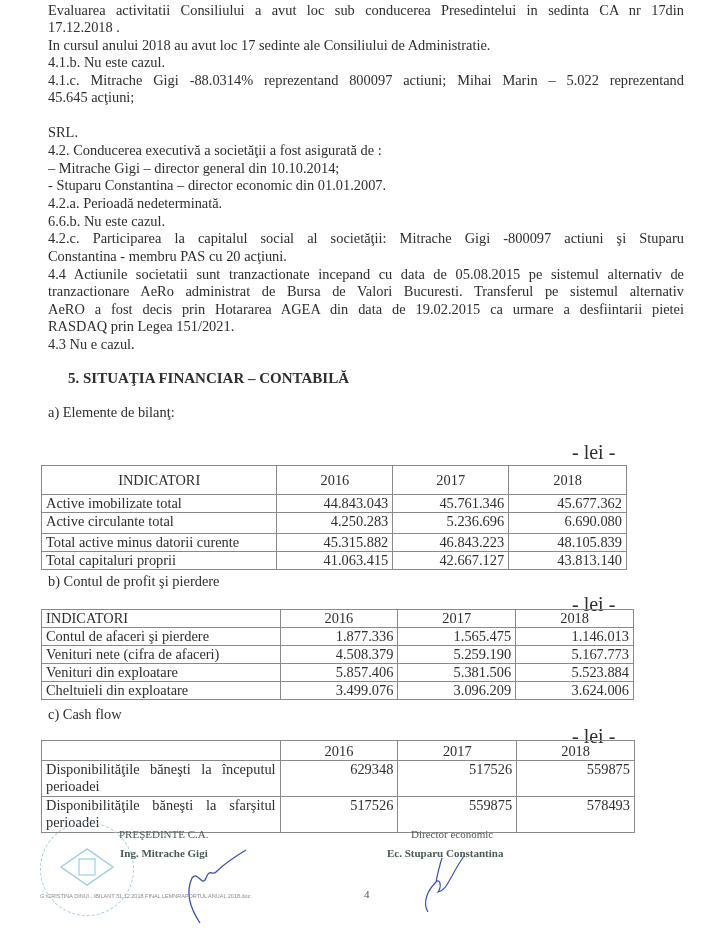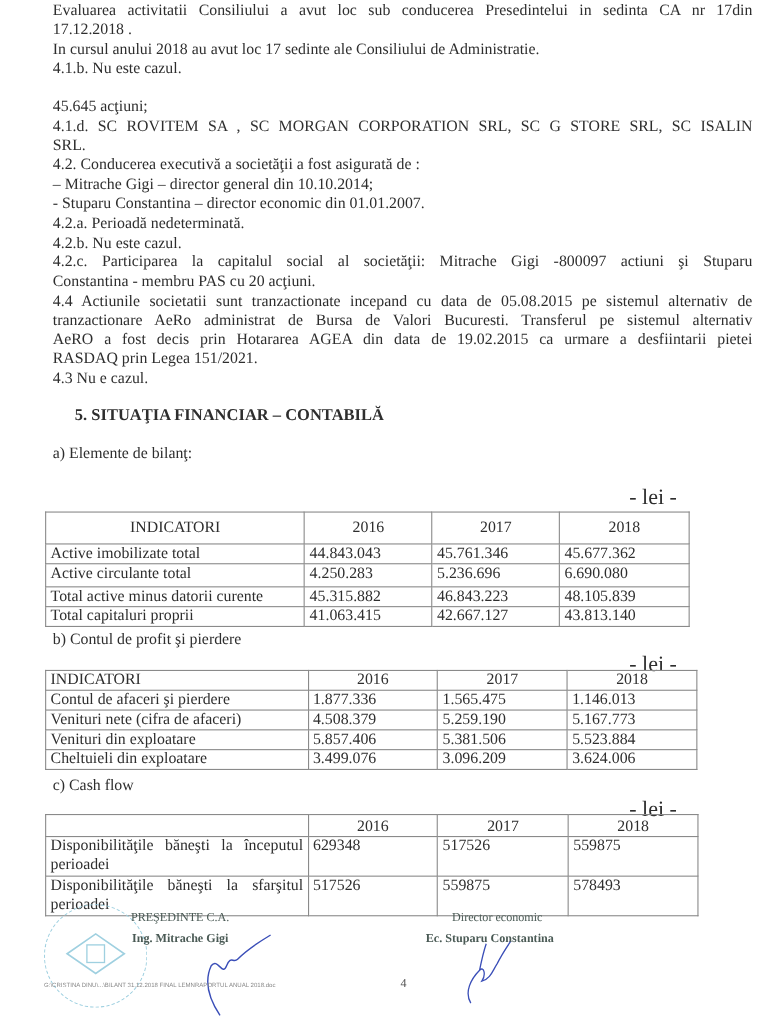--- a/index.html
+++ b/index.html
@@ -13,21 +13,21 @@
     font-size: 14.4px; line-height: 17px; white-space: nowrap;
   }
   .just { text-align: justify; text-align-last: justify; white-space: normal; }
   .heading { font-weight: bold; font-size: 15px; left: 68px; }
   .unit { position: absolute; font-size: 20px; }
   table {
     position: absolute; border-collapse: collapse; font-size: 14.4px;
     font-family: "Liberation Serif", serif; color: #2e2e2e;
   }
   td { border: 1px solid #8a8a8a; padding: 0 4px; line-height: 17px; vertical-align: top; }
-  td.num { }
+  td.num { text-align: right; }
   td.ctr { text-align: center; }
   .sig { position: absolute; font-size: 11px; color: #4a5a55; }
   .sig.bold { font-weight: bold; }
   .footer-path {
     position: absolute; left: 40px; top: 893px; font-size: 5.5px; color: #8a8a8a;
     font-family: "Liberation Sans", sans-serif; white-space: nowrap;
   }
   .pagenum { position: absolute; left: 364px; top: 888px; font-size: 11px; color: #555; }
   .stamp {
     position: absolute; left: 40px; top: 822px; width: 92px; height: 92px;
@@ -39,28 +39,28 @@
 </style>
 </head>
 <body>
 
 <div class="page">
 
   <div class="p just" style="top:2px">Evaluarea activitatii Consiliului a avut loc sub conducerea Presedintelui in sedinta CA nr 17din</div>
   <div class="p" style="top:19px">17.12.2018   .</div>
   <div class="p" style="top:37px">In cursul anului 2018 au avut loc  17 sedinte ale Consiliului de Administratie.</div>
   <div class="p" style="top:54px">4.1.b. Nu este cazul.</div>
+  <div class="p just" style="top:72px">4.1.c.  Mitrache Gigi -88.0314% reprezentand 800097 actiuni; Mihai Marin – 5.022 reprezentand</div>
   <div class="p" style="top:89px">45.645 acţiuni;</div>
-  <div class="p just" style="top:107px">4.1.d. SC ROVITEM SA , SC MORGAN CORPORATION SRL, SC G STORE SRL, SC ISALIN</div>
   <div class="p" style="top:124px">SRL.</div>
   <div class="p" style="top:142px">4.2. Conducerea executivă a societăţii a fost asigurată de :</div>
   <div class="p" style="top:160px">–   Mitrache Gigi – director general din 10.10.2014;</div>
   <div class="p" style="top:177px">-    Stuparu Constantina – director economic din 01.01.2007.</div>
   <div class="p" style="top:195px">4.2.a. Perioadă nedeterminată.</div>
-  <div class="p" style="top:213px">4.2.b. Nu este cazul.</div>
+  <div class="p" style="top:213px">6.6.b. Nu este cazul.</div>
   <div class="p just" style="top:230px">4.2.c. Participarea la capitalul social al societăţii: Mitrache Gigi -800097 actiuni şi Stuparu</div>
   <div class="p" style="top:248px">Constantina  - membru PAS cu 20 acţiuni.</div>
   <div class="p just" style="top:266px">4.4 Actiunile societatii sunt tranzactionate incepand cu data de 05.08.2015 pe sistemul alternativ de</div>
   <div class="p just" style="top:283px">tranzactionare AeRo administrat de Bursa de Valori Bucuresti. Transferul pe sistemul alternativ</div>
   <div class="p just" style="top:301px">AeRO a fost decis prin Hotararea AGEA din data de 19.02.2015  ca urmare a desfiintarii pietei</div>
   <div class="p" style="top:318px">RASDAQ prin Legea 151/2021.</div>
   <div class="p" style="top:336px">4.3 Nu e cazul.</div>
 
   <div class="p heading" style="top:370px">5.  SITUAŢIA FINANCIAR – CONTABILĂ</div>
   <div class="p" style="top:404px">a)  Elemente de bilanţ:</div>

